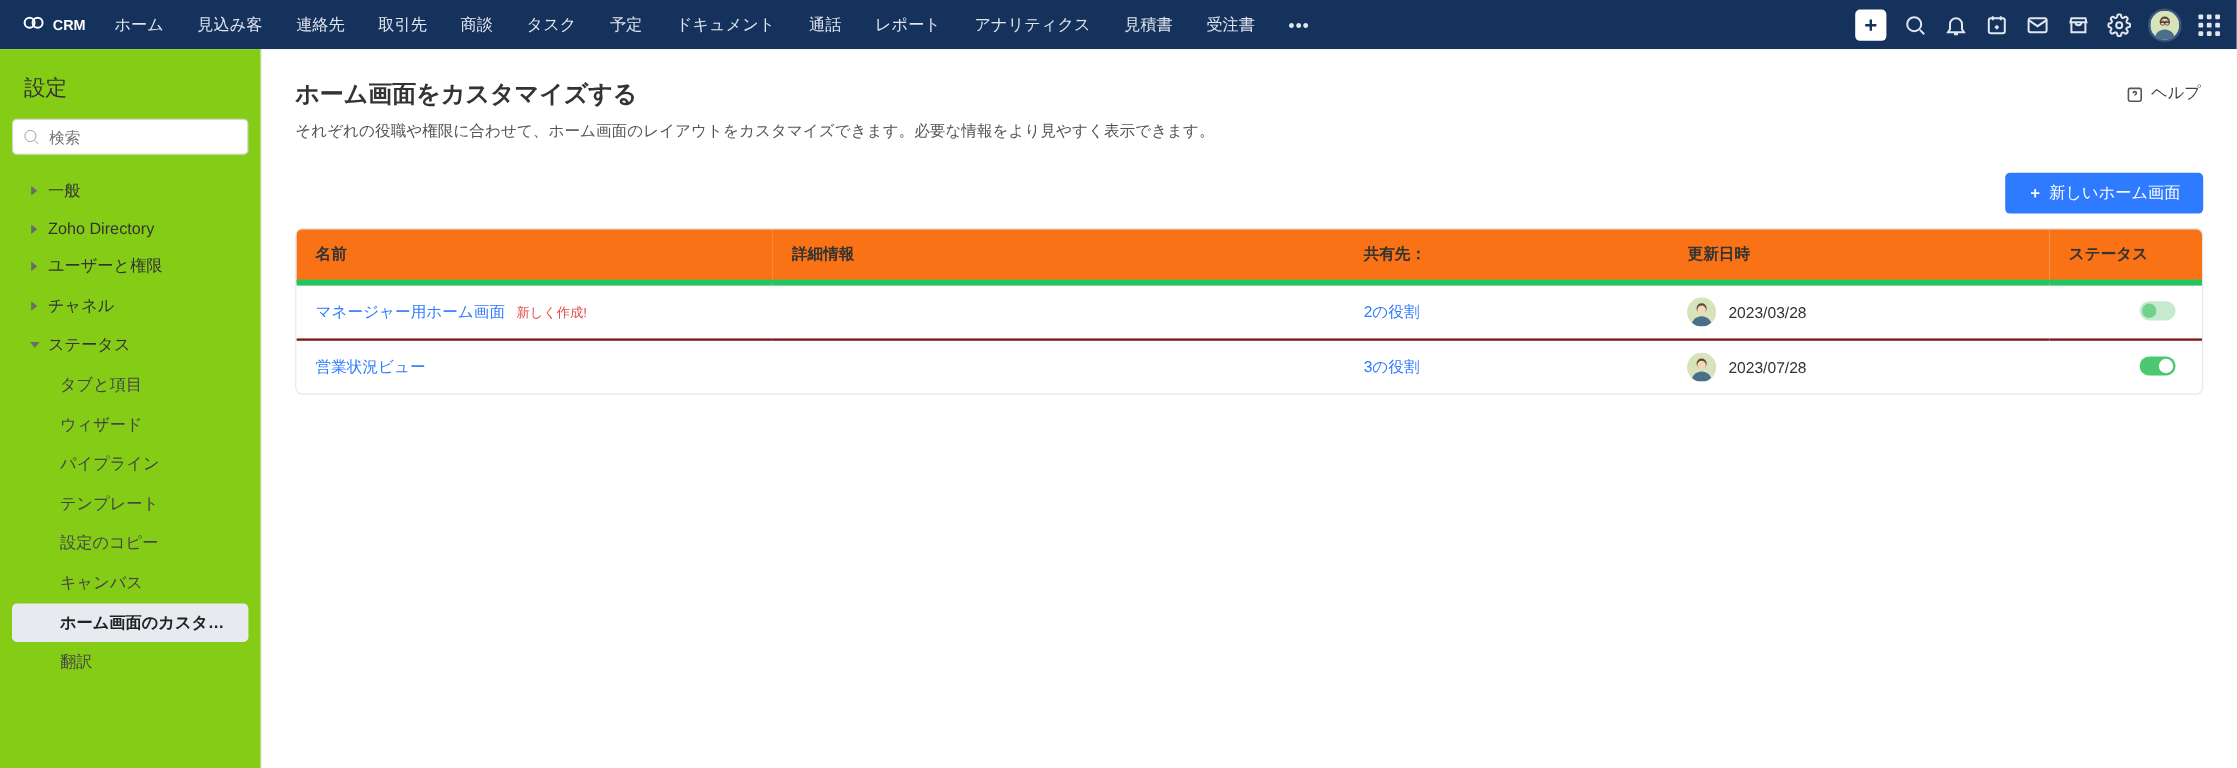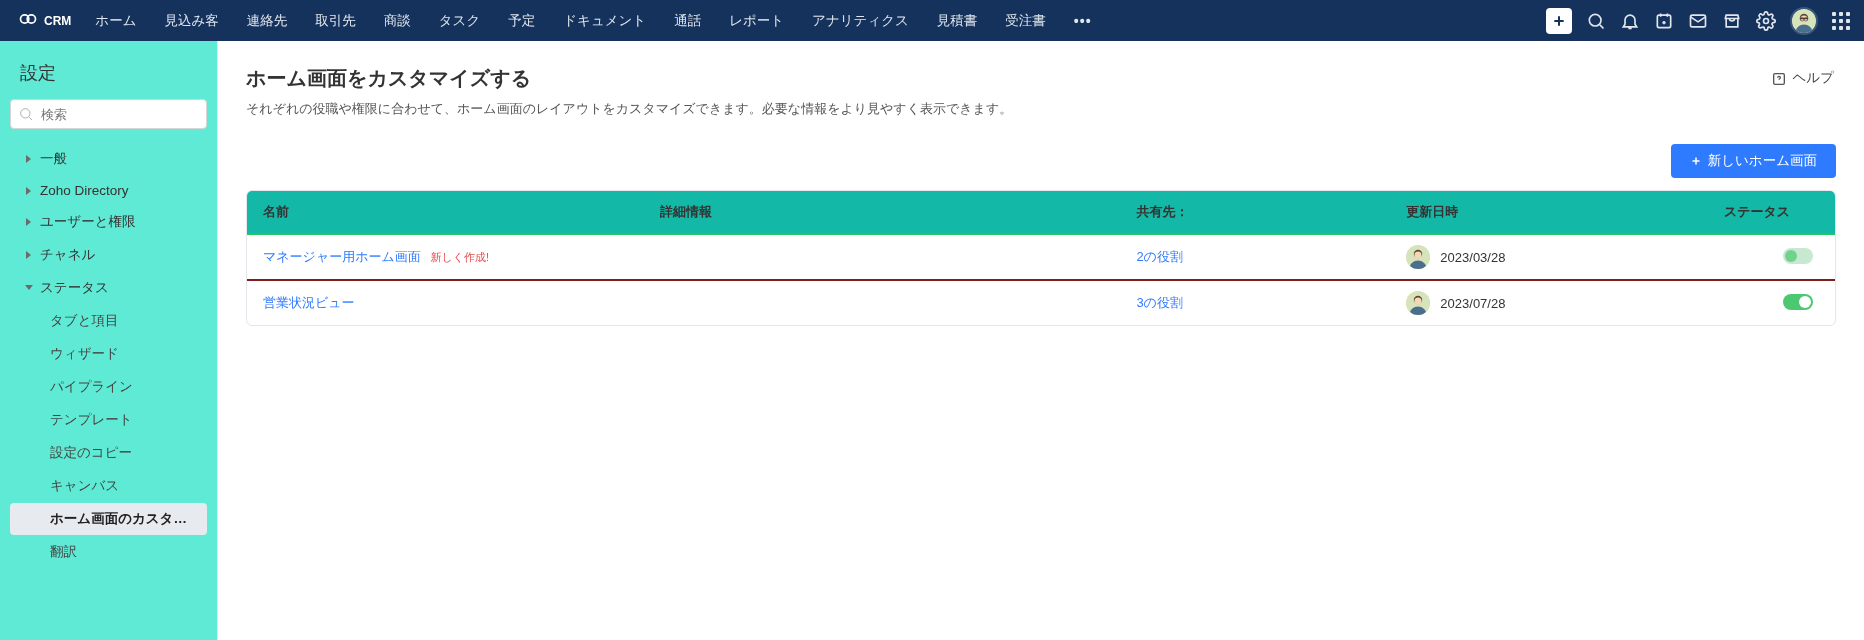--- a/index.html
+++ b/index.html
@@ -18,21 +18,21 @@
   .nav-icon { width: 20px; height: 20px; display: flex; align-items: center; justify-content: center; cursor: pointer; color: #e1e6ee; }
   .nav-avatar { width: 28px; height: 28px; border-radius: 50%; background: linear-gradient(135deg,#c7d6a9,#9fb27a); display:flex; align-items:center; justify-content:center; overflow:hidden; cursor:pointer; border:2px solid #3a567f; }
   .nav-avatar svg { width: 28px; height: 28px; }
   .nav-apps { width: 18px; height: 18px; display:grid; grid-template-columns: repeat(3,4px); grid-template-rows: repeat(3,4px); gap:3px; cursor:pointer; }
   .nav-apps span { background:#e1e6ee; border-radius:1px; }
 
   
   .body { display: flex; height: calc(640px - 41px); }
 
   
-  .sidebar-wrap { width: 218px; padding: 12px 0 0 0; border-right: 1px solid #e9e9e9; height:100%; overflow:auto; background:#5eead4; position:relative; }
+  .sidebar-wrap { width: 218px; padding: 12px 0 0 0; border-right: 1px solid #e9e9e9; height:100%; overflow:auto; background:#84cc16; position:relative; }
   .sidebar-title { font-size: 18px; padding: 8px 20px 14px; }
   .search-wrap { margin: 0 10px 14px; position: relative; }
   .search-wrap input { width:100%; height:30px; border:1px solid #d6d6d6; border-radius:4px; padding:0 10px 0 30px; font-size:13px; outline:none; }
   .search-wrap svg { position:absolute; left:8px; top:7px; width:16px; height:16px; stroke:#888; }
   .tree { padding: 0 4px; }
   .tree-item { display:flex; align-items:center; padding: 7px 8px 7px 14px; cursor:pointer; font-size:13.5px; color:#333; border-radius:4px; margin:1px 6px; }
   .tree-caret { width:12px; margin-right:4px; color:#6b6b6b; display:inline-flex; }
   .tree-caret svg { width:10px; height:10px; }
   .tree-children .tree-leaf { padding-left: 40px; }
   .tree-leaf { display:flex; align-items:center; padding:7px 8px; font-size:13.5px; color:#444; cursor:pointer; border-radius:4px; margin:1px 6px; }
@@ -47,21 +47,21 @@
   .help-link { display:flex; align-items:flex-end; gap:6px; color:#444; font-size:13.5px; cursor:pointer; padding:4px 2px; }
   .help-link svg { width:16px; height:16px; }
 
   .action-row { display:flex; justify-content:flex-end; margin-bottom: 12px; }
   .btn-primary { background:#2f7bff; color:#fff; border:none; border-radius:4px; padding: 8px 19px; font-size:13.5px; cursor:pointer; display:flex; align-items:center; gap:6px; }
   .btn-primary svg { width:12px; height:12px; }
 
   
   .tbl { border:1px solid #e4e7eb; border-radius:6px; overflow:hidden; }
   table { width:100%; border-collapse:collapse; }
-  thead th { text-align:left; font-weight:600; font-size:13px; padding:12px 16px; border-bottom:2px solid #22c55e; background:#14b8a6; color:#333; }
+  thead th { text-align:left; font-weight:600; font-size:13px; padding:12px 16px; border-bottom:5px solid #22c55e; background:#f97316; color:#333; }
   tbody td { padding:10px 16px; border-bottom:2px solid #7f1d1d; font-size:13px; vertical-align:middle; }
   tbody tr:last-child td { border-bottom:none; }
   .link { color:#2f7bff; cursor:pointer; }
   .new-badge { color:#e34a4a; font-size:11px; margin-left:6px; }
   .user-cell { display:flex; align-items:center; gap:10px; }
   .avatar-sm { width:24px; height:24px; border-radius:50%; background:linear-gradient(135deg,#dde7c3,#c0cf9a); display:inline-flex; align-items:center; justify-content:center; overflow:hidden; }
   .avatar-sm svg { width:24px; height:24px; }
 
   
   .toggle { position:relative; width:30px; height:16px; border-radius:10px; cursor:pointer; display:inline-block; }

